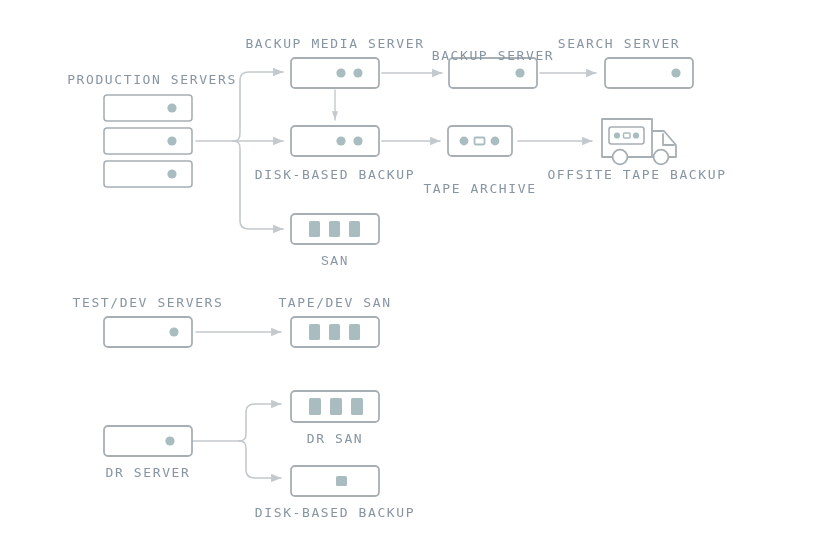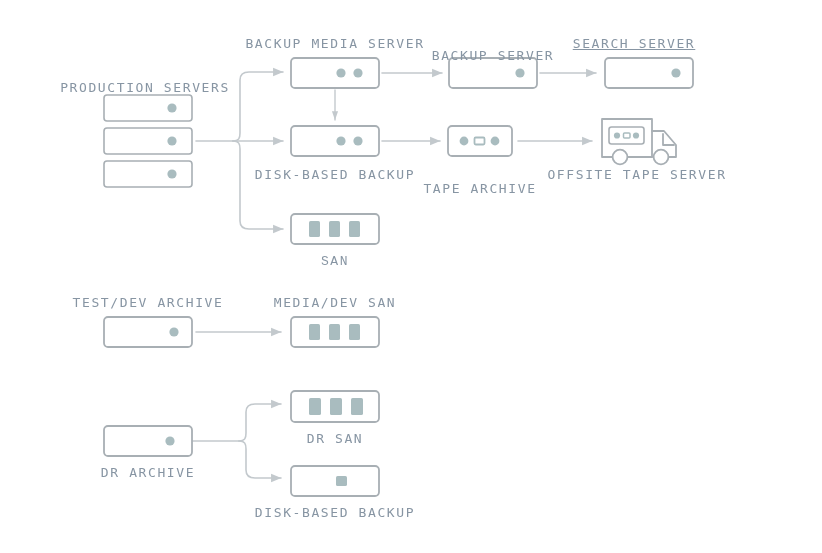--- a/index.html
+++ b/index.html
@@ -150,27 +150,27 @@
       <rect x="330" y="398" width="12" height="17" rx="1.6" fill="#a9bcbf"></rect>
       <rect x="351" y="398" width="12" height="17" rx="1.6" fill="#a9bcbf"></rect>
     </g>
 
     <g>
       <rect x="291" y="466" width="88" height="30" rx="4" fill="#fff" stroke="#a8afb4" stroke-width="1.8"></rect>
       <rect x="336" y="476" width="11" height="10" rx="1.6" fill="#a9bcbf"></rect>
     </g>
   </svg>
 
-  <div class="lbl c" style="left:145px;top:73px;margin-top:8px;">PRODUCTION SERVERS</div>
+  <div class="lbl c" style="left:152px;top:73px;">PRODUCTION SERVERS</div>
   <div class="lbl c" style="left:335px;top:37px;">BACKUP MEDIA SERVER</div>
   <div class="lbl c" style="left:493px;top:37px;margin-top:12px;">BACKUP SERVER</div>
-  <div class="lbl c" style="left:634px;top:37px;text-decoration:underline;">SEARCH SERVER</div>
+  <div class="lbl c" style="left:619px;top:37px;">SEARCH SERVER</div>
   <div class="lbl c" style="left:335px;top:168px;">DISK-BASED BACKUP</div>
   <div class="lbl c" style="left:480px;top:182px;">TAPE ARCHIVE</div>
-  <div class="lbl c" style="left:637px;top:168px;">OFFSITE TAPE SERVER</div>
+  <div class="lbl c" style="left:637px;top:168px;">OFFSITE TAPE BACKUP</div>
   <div class="lbl c" style="left:335px;top:255px;font-family:Liberation Mono, monospace;">SAN</div>
-  <div class="lbl c" style="left:148px;top:296px;">TEST/DEV ARCHIVE</div>
-  <div class="lbl c" style="left:335px;top:296px;">MEDIA/DEV SAN</div>
-  <div class="lbl c" style="left:148px;top:466px;">DR ARCHIVE</div>
+  <div class="lbl c" style="left:148px;top:296px;">TEST/DEV SERVERS</div>
+  <div class="lbl c" style="left:335px;top:296px;">TAPE/DEV SAN</div>
+  <div class="lbl c" style="left:148px;top:466px;">DR SERVER</div>
   <div class="lbl c" style="left:335px;top:432px;text-align:right;">DR SAN</div>
   <div class="lbl c" style="left:335px;top:506px;">DISK-BASED BACKUP</div>
 
 </div>
 
 </body></html>

